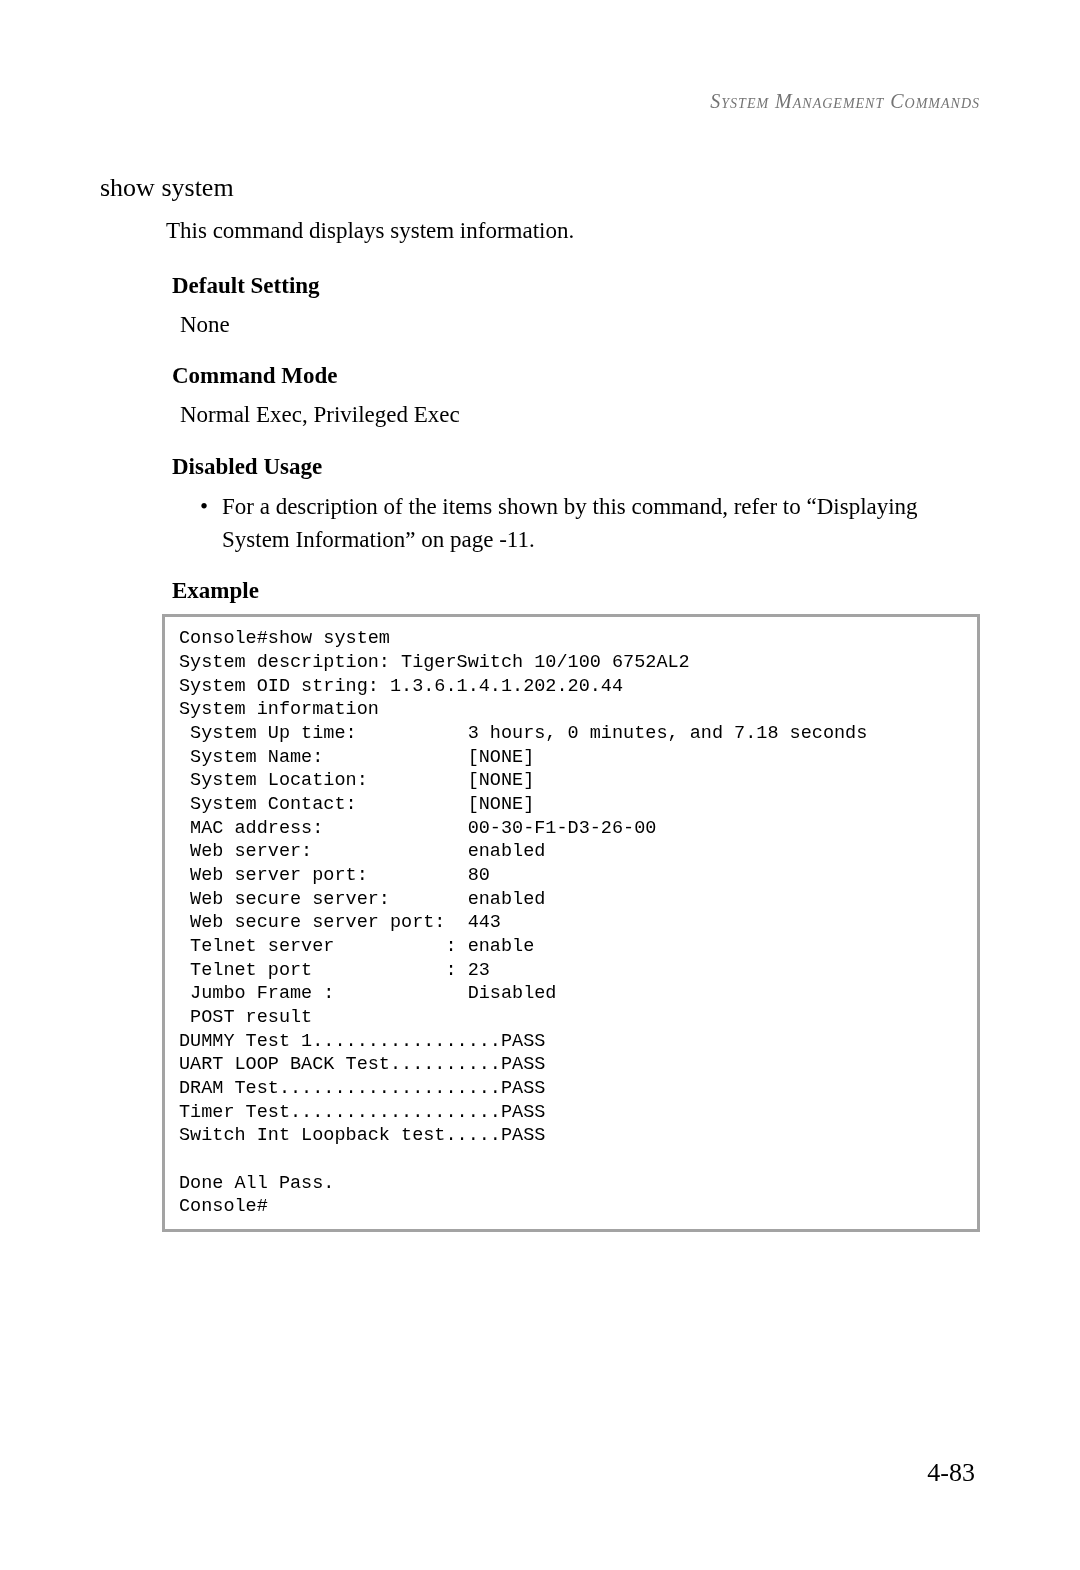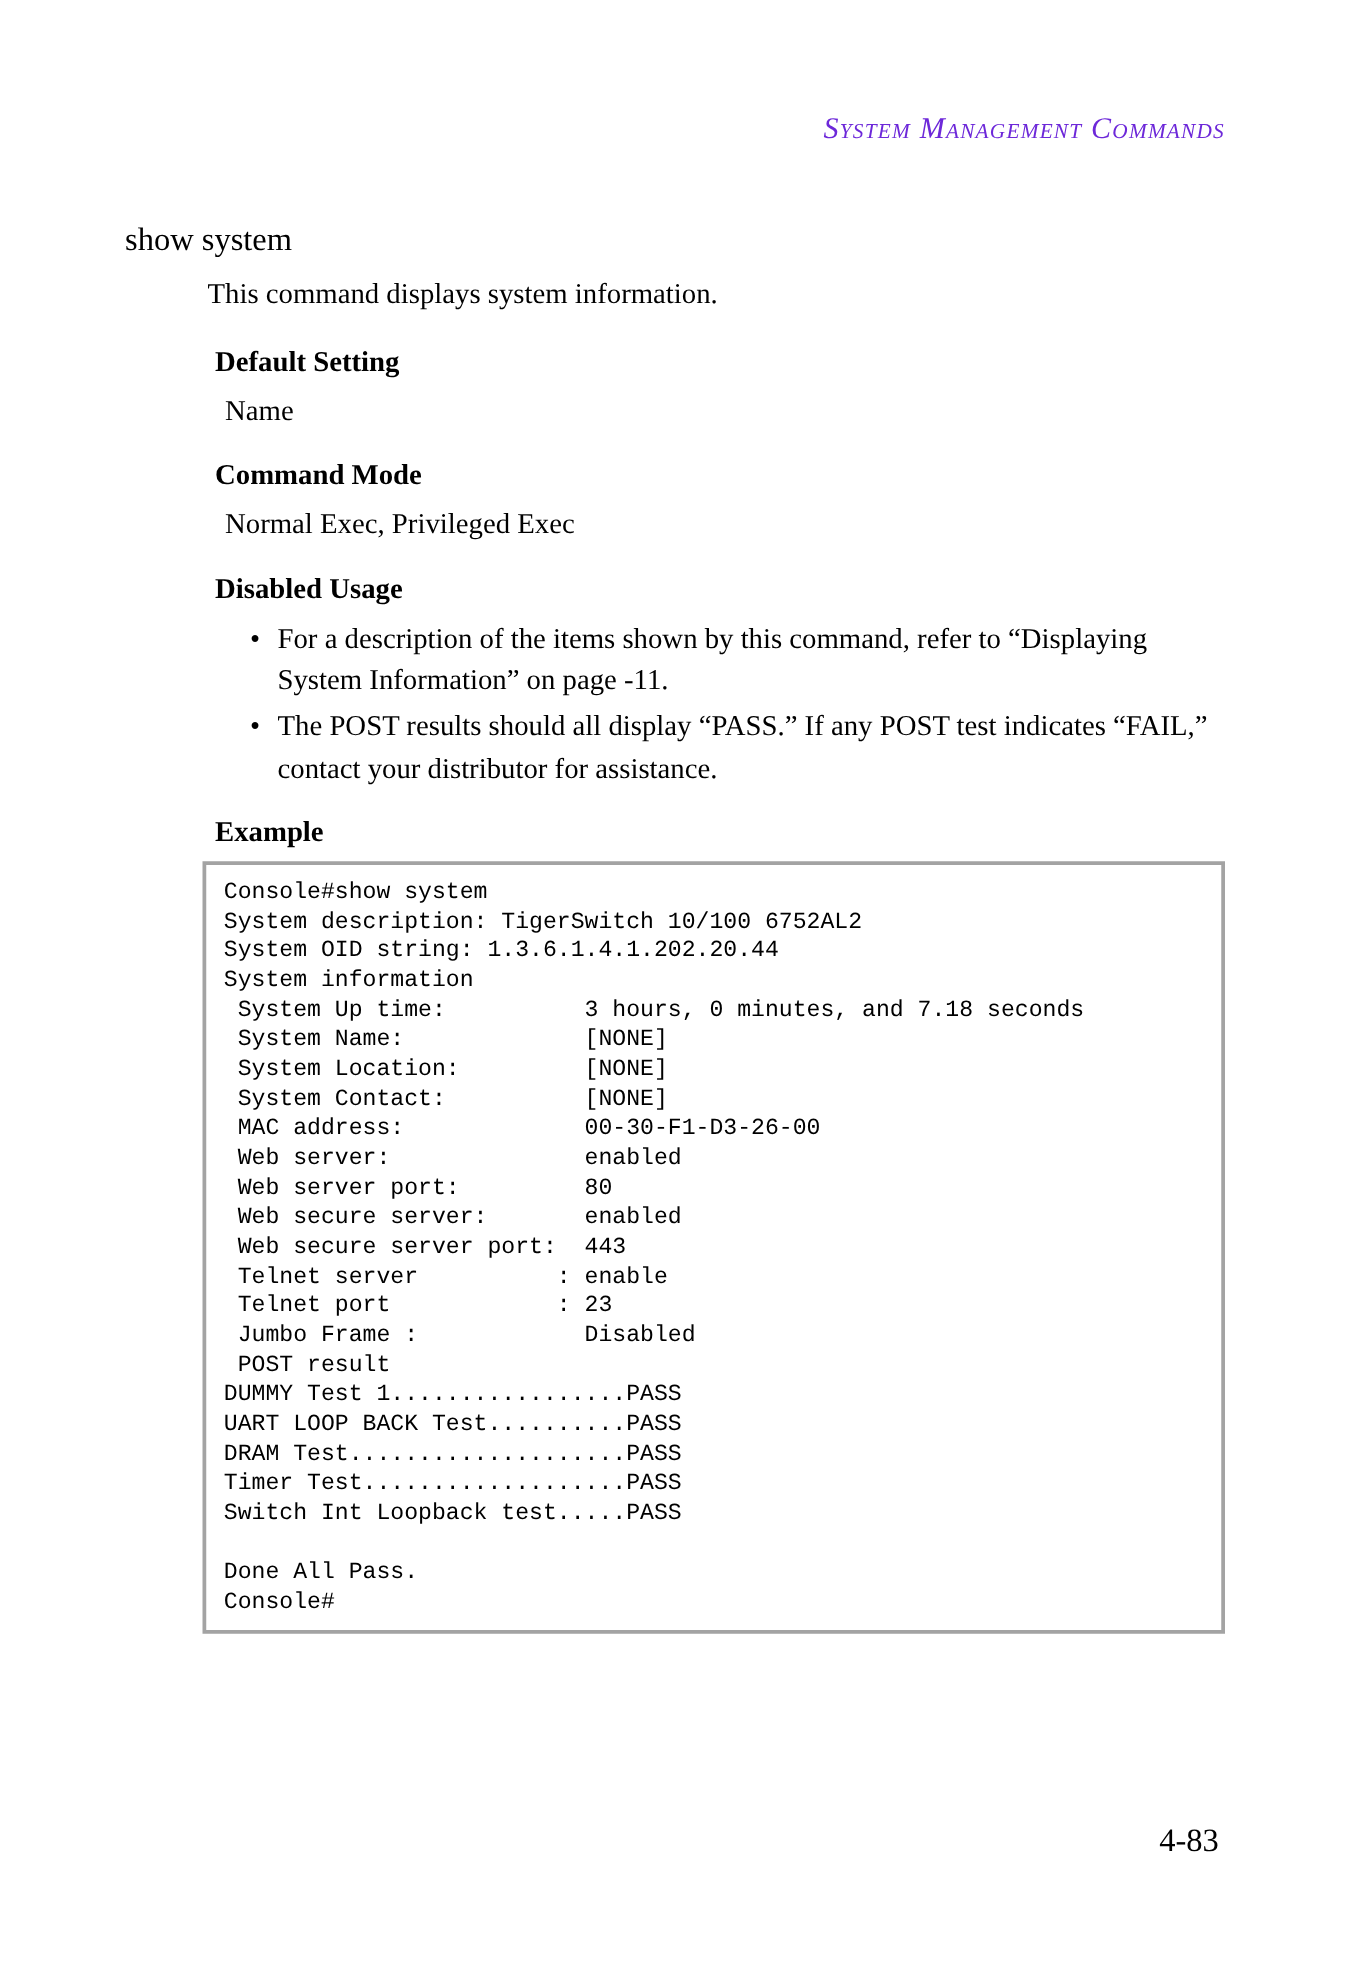--- a/index.html
+++ b/index.html
@@ -13,24 +13,24 @@
       background: #ffffff;
       font-family: Georgia, 'Times New Roman', serif;
       color: #000;
       position: relative;
       padding: 90px 100px 80px 100px;
     }
     .header-title {
       font-style: italic;
       font-variant: small-caps;
       text-align: right;
-      font-size: 24px;
+      font-size: 20px;
       letter-spacing: 1px;
       margin-bottom: 60px;
-      color: #6d28d9;
+      color: #737373;
     }
     .command-title {
       font-weight: normal;
       font-size: 26px;
       margin-bottom: 12px;
     }
     .body-text {
       font-size: 23px;
       margin-left: 66px;
       margin-bottom: 26px;
@@ -87,29 +87,28 @@
 </head>
 <body>
 
 <div class="header-title">System Management Commands</div>
 
 <div class="command-title">show system</div>
 
 <div class="body-text">This command displays system information.</div>
 
 <div class="subsection-title">Default Setting</div>
-<div class="sub-body">Name</div>
+<div class="sub-body">None</div>
 
 <div class="subsection-title">Command Mode</div>
 <div class="sub-body">Normal Exec, Privileged Exec</div>
 
 <div class="subsection-title">Disabled Usage</div>
 <ul class="usage-list">
   <li>For a description of the items shown by this command, refer to “Displaying System Information” on page -11.</li>
-  <li>The POST results should all display “PASS.” If any POST test indicates “FAIL,” contact your distributor for assistance.</li>
 </ul>
 
 <div class="subsection-title">Example</div>
 <div class="code-box">Console#show system
 System description: TigerSwitch 10/100 6752AL2
 System OID string: 1.3.6.1.4.1.202.20.44
 System information
  System Up time:          3 hours, 0 minutes, and 7.18 seconds
  System Name:             [NONE]
  System Location:         [NONE]

